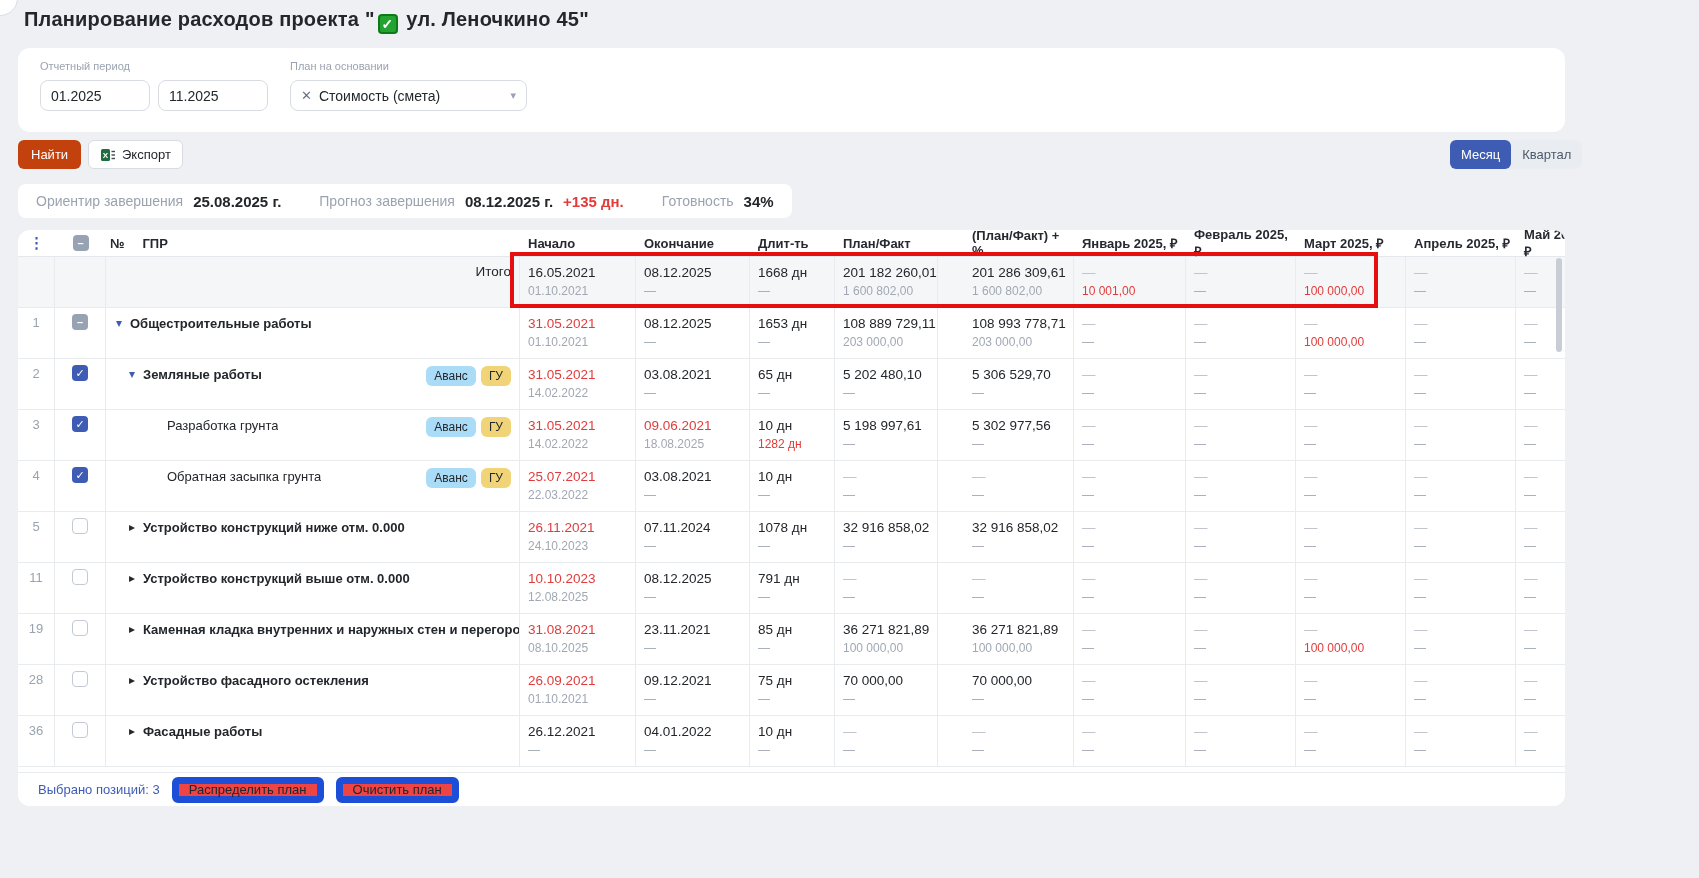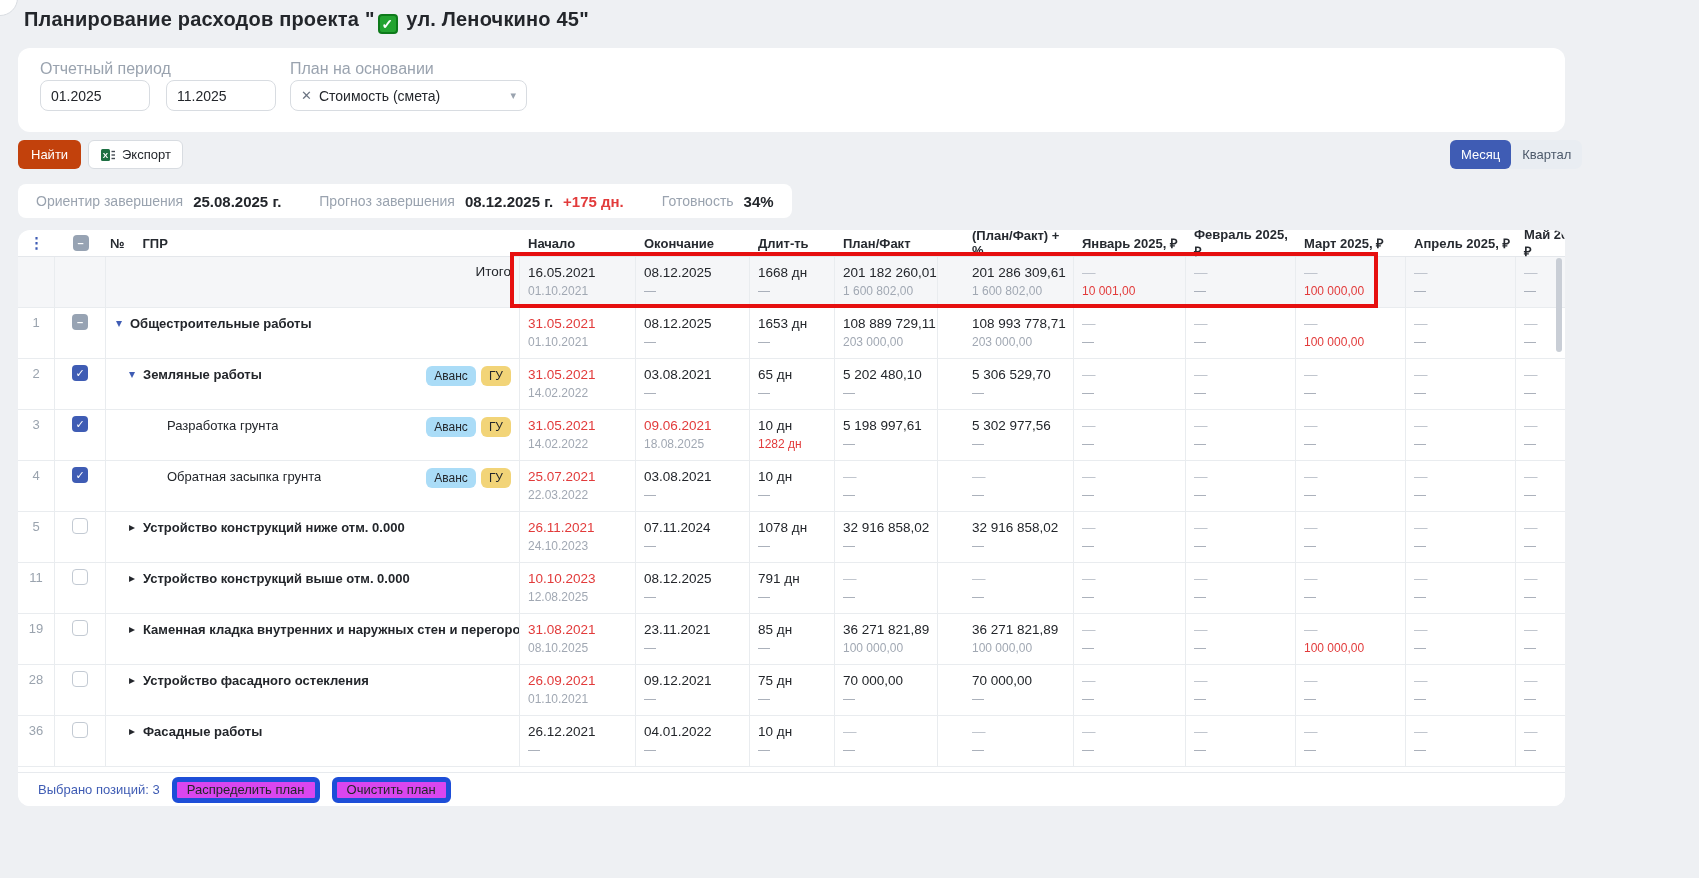--- a/index.html
+++ b/index.html
@@ -8,21 +8,21 @@
   .abs { position:absolute; }
 
   
   .corner-circle { left:-18px; top:-20px; width:36px; height:36px; border-radius:50%; background:#fff; border:1px solid #d9dde2; }
 
   .page-title { left:24px; top:8px; font-size:20px; font-weight:700; letter-spacing:.2px; }
   .check-emoji { display:inline-block; width:20px; height:20px; background:#23a330; border:2px solid #0d7a1a; border-radius:4px; color:#fff; font-size:14px; line-height:17px; text-align:center; vertical-align:-3px; margin:0 3px; font-weight:700; }
 
   
   .filter-card { left:18px; top:48px; width:1547px; height:84px; background:#fff; border-radius:12px; }
-  .flabel { position:absolute; font-size:16px; color:#9aa3af; }
+  .flabel { position:absolute; font-size:11px; color:#9aa3af; }
   .finput { position:absolute; height:31px; background:#fff; border:1px solid #d8dce1; border-radius:8px; font-size:14px; color:#23262b; display:flex; align-items:center; padding:0 10px; }
   .fselect { position:absolute; height:31px; background:#fff; border:1px solid #d8dce1; border-radius:8px; font-size:14px; display:flex; align-items:center; gap:7px; padding:0 10px; }
   .fselect .clear { color:#6b7482; font-size:13px; }
   .fselect .arrow { margin-left:auto; color:#9aa3af; font-size:11px; }
 
   
   .btn-primary { left:18px; top:140px; height:29px; padding:0 13px; background:#c2410c; color:#fff; border:none; border-radius:6px; font-size:13px; font-family:inherit; display:flex; align-items:center; }
   .btn-export { left:88px; top:140px; height:29px; padding:0 11px; background:#fff; color:#23262b; border:1px solid #d8dce1; border-radius:6px; font-size:13px; font-family:inherit; display:flex; align-items:center; gap:6px; }
   .toggle { left:1450px; top:140px; height:29px; display:flex; background:#e9edf2; border-radius:7px; }
   .toggle .seg { height:29px; display:flex; align-items:center; padding:0 11px; font-size:13px; border-radius:6px; }
@@ -81,33 +81,33 @@
 
   
   .hl-box { left:510px; top:252px; width:868px; height:56px; border:4px solid #e60f0f; pointer-events:none; z-index:6; }
 
   
   .vscroll { left:1556px; top:258px; width:6px; height:94px; background:#c9ced6; border-radius:3px; z-index:7; }
 
   
   .tfoot { position:absolute; left:0; bottom:0; width:100%; height:34px; border-top:1px solid #e7eaee; background:#fff; display:flex; align-items:center; padding-left:20px; gap:12px; }
   .sel-count { color:#3f5cb4; font-size:13px; }
-  .fbtn { height:26px; padding:0 10px; background:#d946ef; border:5px solid #1d4ed8; border-radius:6px; font-size:13px; font-family:inherit; color:#23262b; display:flex; align-items:center; }
+  .fbtn { height:26px; padding:0 10px; background:#ef4444; border:7px solid #1d4ed8; border-radius:6px; font-size:13px; font-family:inherit; color:#23262b; display:flex; align-items:center; }
 </style>
 </head>
 <body>
 
 <div class="abs corner-circle"></div>
 
 <h1 class="abs page-title"><span>Планирование расходов проекта "</span><span class="check-emoji">✓</span><span> ул. Леночкино 45"</span></h1>
 
 <div class="abs filter-card">
   <div class="flabel" style="left:22px; top:12px;">Отчетный период</div>
   <div class="finput" style="left:22px; top:32px; width:110px;">01.2025</div>
-  <div class="finput" style="left:140px; top:32px; width:110px;margin-left:8px;">11.2025</div>
+  <div class="finput" style="left:140px; top:32px; width:110px;">11.2025</div>
   <div class="flabel" style="left:272px; top:12px;">План на основании</div>
   <div class="fselect" style="left:272px; top:32px; width:237px;">
     <span class="clear">✕</span>
     <span>Стоимость (смета)</span>
     <span class="arrow">▾</span>
   </div>
 </div>
 
 <button class="abs btn-primary">Найти</button>
 <button class="abs btn-export">
@@ -125,21 +125,21 @@
   <div class="seg active">Месяц</div>
   <div class="seg inactive">Квартал</div>
 </div>
 
 <div class="abs summary">
   <span class="s-label">Ориентир завершения</span>
   <span class="s-value">25.08.2025 г.</span>
   <span class="s-gap"></span>
   <span class="s-label">Прогноз завершения</span>
   <span class="s-value">08.12.2025 г.</span>
-  <span class="s-red">+175 дн.</span>
+  <span class="s-red">+135 дн.</span>
   <span class="s-gap"></span>
   <span class="s-label">Готовность</span>
   <span class="s-value">34%</span>
 </div>
 
 <div class="abs table-card">
   <div class="thead">
     <div class="c cnum">
         <span class="kebab">⋮</span>
       </div>

